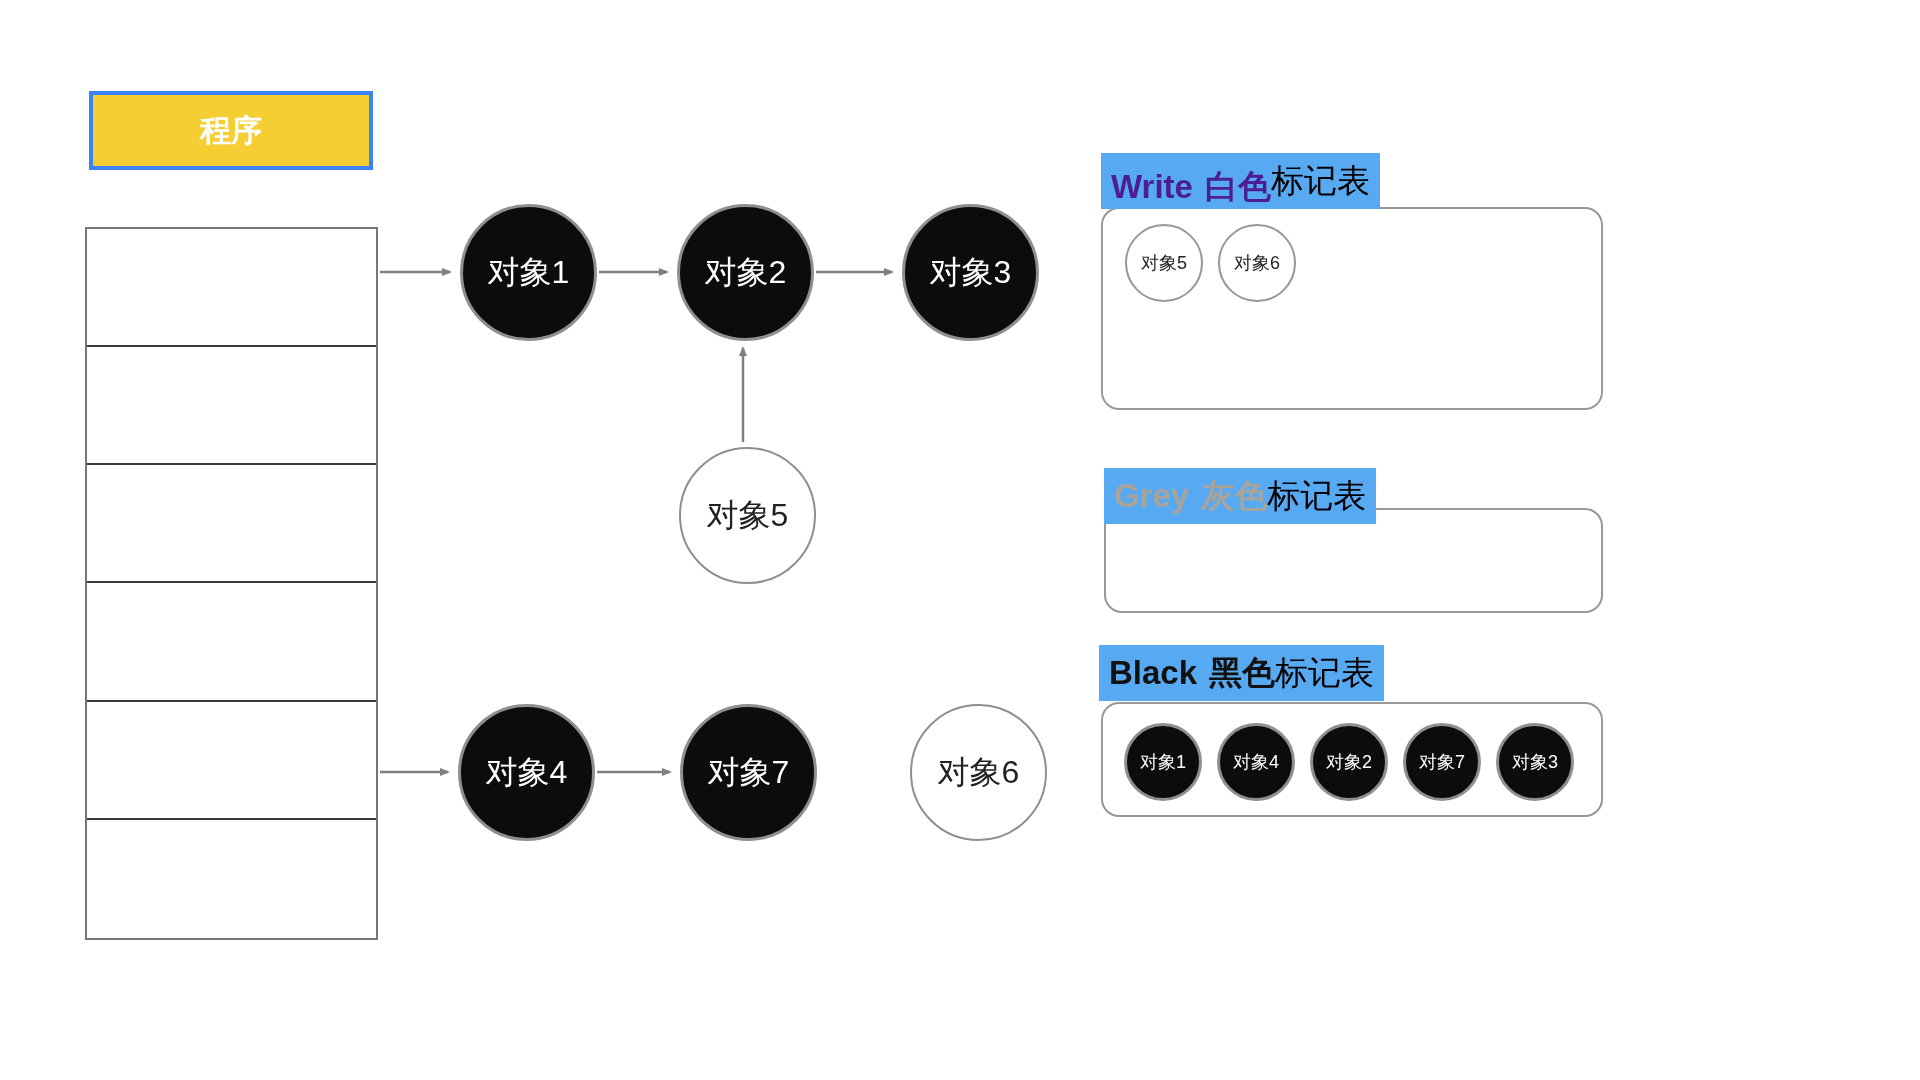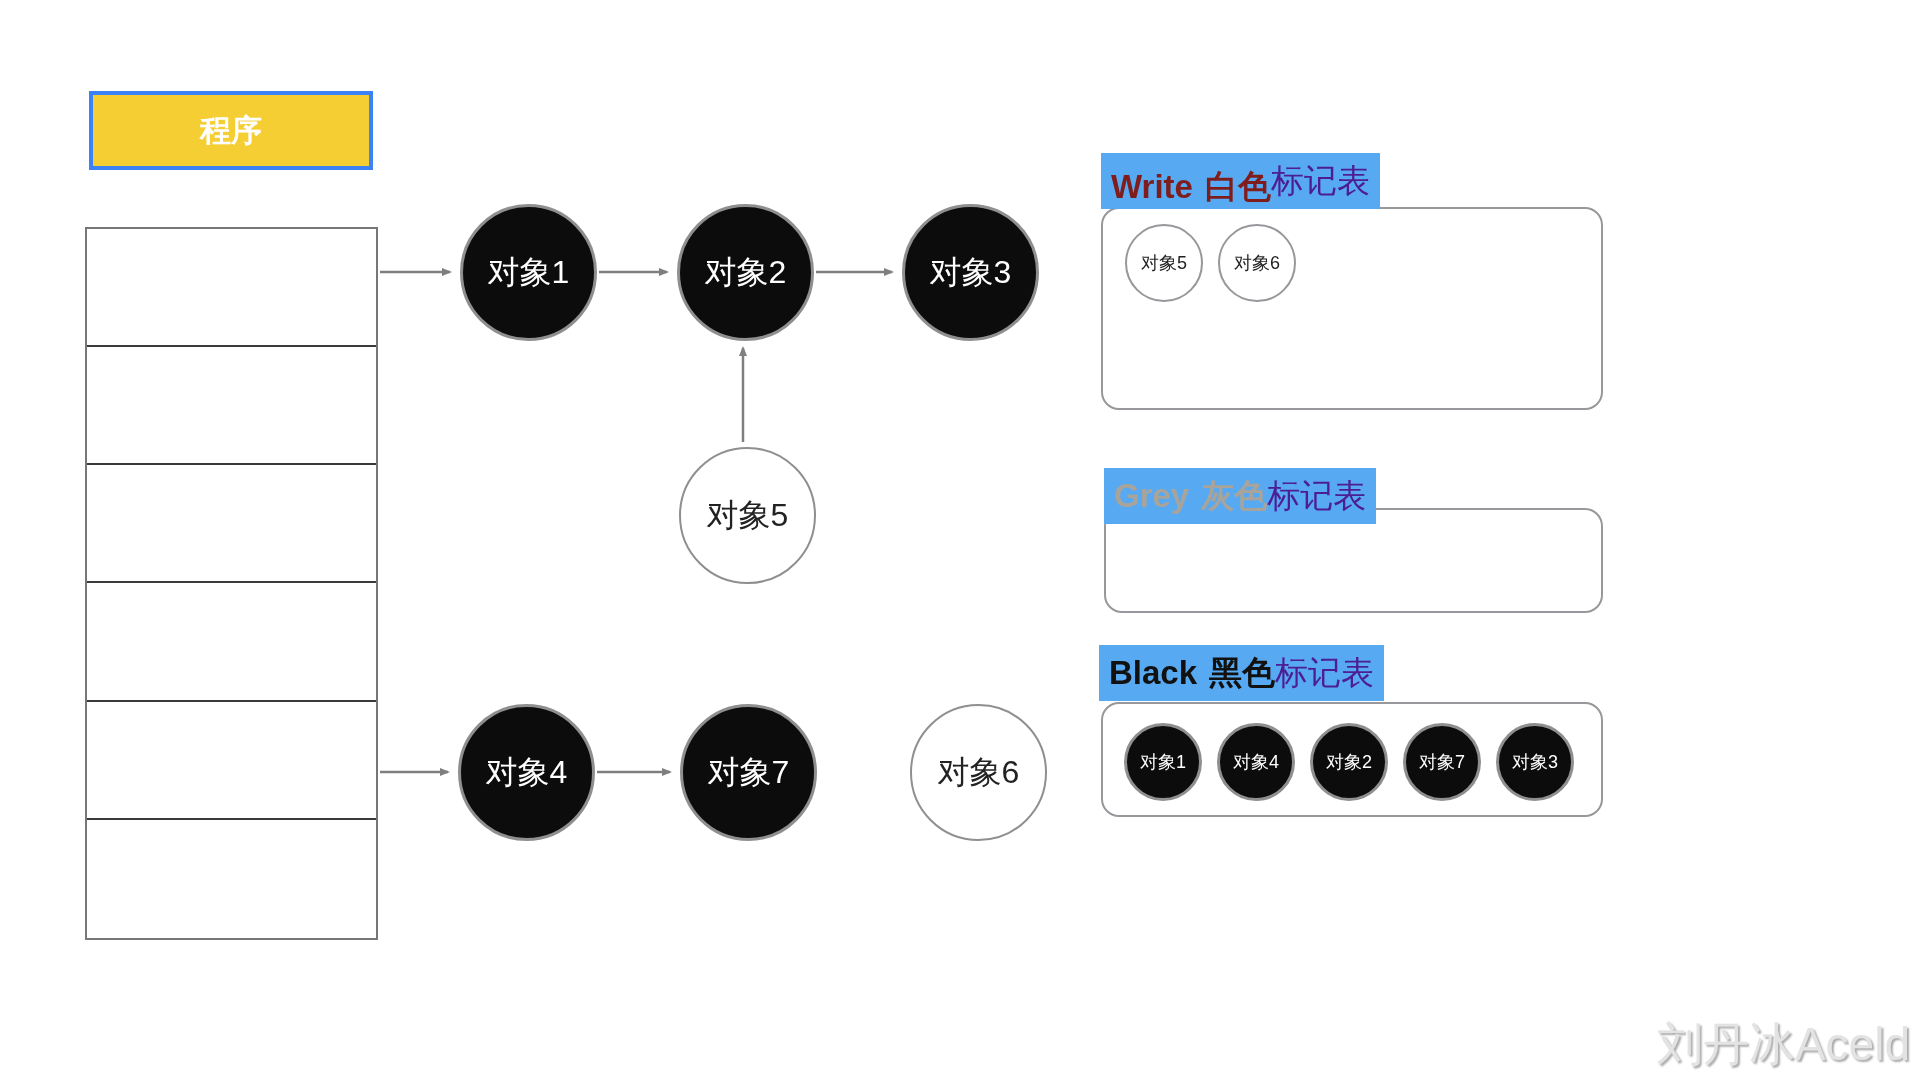--- a/index.html
+++ b/index.html
@@ -34,22 +34,22 @@
     font-size:32px;z-index:2;}
   .node-lg.black{background:#0c0c0c;border:3px solid #8f8f8f;color:#ffffff;}
   .node-lg.white{background:#ffffff;border:2px solid #8f8f8f;color:#222222;}
 
   
   .mark-label{position:absolute;height:56px;background:#57A9F1;z-index:3;
     display:flex;align-items:center;padding:0 10px;box-sizing:border-box;
     font-size:33px;white-space:nowrap;}
   .mark-label .en{font-weight:700;margin-right:12px;}
   .mark-label .cn{font-weight:700;text-align:right;}
-  .mark-label .suffix{font-weight:400;color:#4c1d95;}
-  .mark-label.white-lbl .en,.mark-label.white-lbl .cn{color:#7f1d1d;margin-top:12px;}
+  .mark-label .suffix{font-weight:400;color:#000000;}
+  .mark-label.white-lbl .en,.mark-label.white-lbl .cn{color:#4c1d95;margin-top:12px;}
   .mark-label.grey-lbl .en,.mark-label.grey-lbl .cn{color:#A8A49C;}
   .mark-label.black-lbl .en,.mark-label.black-lbl .cn{color:#111111;}
 
   .mark-box{position:absolute;background:#ffffff;border:2px solid #98989c;
     border-radius:18px;box-sizing:border-box;display:flex;align-items:flex-start;z-index:1;}
   .box-white{left:1101px;top:207px;width:502px;height:203px;padding:15px 0 0 22px;gap:15px;}
   .box-grey{left:1104px;top:508px;width:499px;height:105px;}
   .box-black{left:1101px;top:702px;width:502px;height:115px;padding:19px 0 0 21px;gap:15px;}
 
   .node-sm{width:78px;height:78px;border-radius:50%;box-sizing:border-box;flex:0 0 auto;
@@ -159,17 +159,14 @@
     </div>
     <div class="node-sm black">
       <span>对象7</span>
     </div>
     <div class="node-sm black">
       <span>对象3</span>
     </div>
   </div>
 
 
-  <div class="watermark">
-    <span>刘丹冰Aceld</span>
-  </div>
 
 </div>
 
 </body></html>

